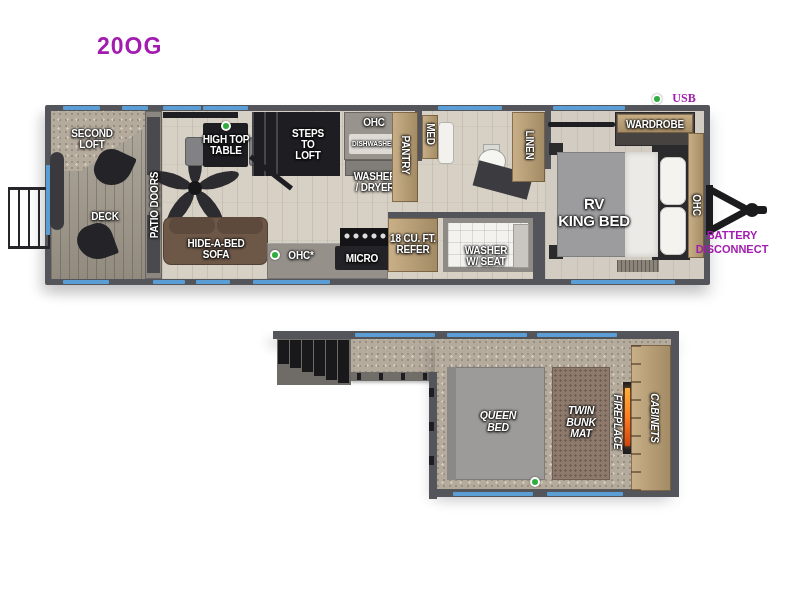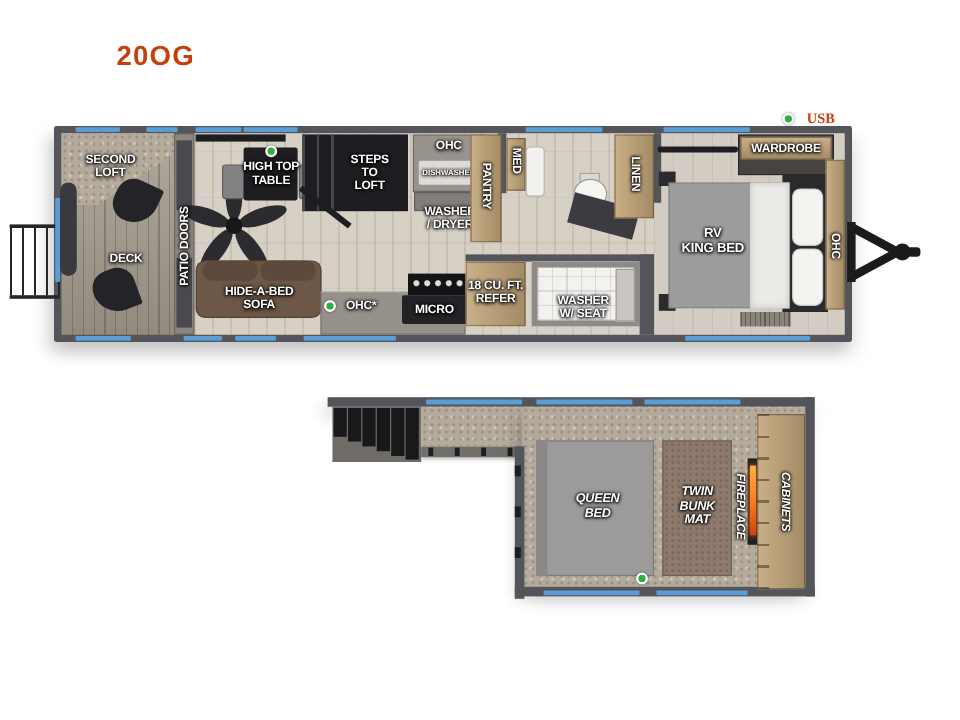--- a/index.html
+++ b/index.html
@@ -21,21 +21,21 @@
         radial-gradient(rgba(235,228,216,.55) 1px,rgba(0,0,0,0) 1.4px);
         background-size:6px 6px,9px 9px;background-position:0 0,3px 4px;}
   .tan{background:linear-gradient(90deg,#c9b088,#a28a64);box-shadow:inset 0 0 0 1px rgba(80,60,35,.55);}
   .tanh{background:linear-gradient(180deg,#c9b088,#a28a64);box-shadow:inset 0 0 0 1px rgba(80,60,35,.55);}
   .blackbox{background:#1e1e22;}
   .lbl{position:absolute;color:#fff;font-weight:700;font-size:10px;line-height:1.1;
        text-align:center;white-space:pre-line;letter-spacing:-.2px;
        text-shadow:0 0 2px #000,0 0 3px #000,0 1px 3px rgba(0,0,0,.95);}
   .lbl.c{transform:translate(-50%,-50%);}
   .lbl.v{white-space:nowrap;}
-  .blk{color:#c2410c;text-shadow:none;font-weight:700;letter-spacing:0;}
+  .blk{color:#a21caf;text-shadow:none;font-weight:700;letter-spacing:0;}
   .dot{position:absolute;width:10px;height:10px;border-radius:50%;background:#2fae3e;
        border:2px solid #fff;box-shadow:0 0 2px rgba(0,0,0,.55);box-sizing:border-box;}
   .chair{position:absolute;background:#242428;border-radius:4px 100% 70% 70%;}
   .shadowed{box-shadow:-6px 8px 12px rgba(0,0,0,.14),4px 10px 14px rgba(0,0,0,.10);}
 </style>
 </head>
 <body>
 
 <div class="canvas">
 
@@ -141,21 +141,21 @@
   <div class="abs" style="left:615px;top:112px;width:80px;height:34px;background:#474340;box-shadow:inset 0 0 0 1px rgba(0,0,0,.4);"></div>
   <div class="abs tanh" style="left:617px;top:114px;width:76px;height:19px;"></div>
   <div class="lbl c" style="left:655px;top:124px;">WARDROBE</div>
   <div class="abs" style="left:652px;top:145px;width:38px;height:115px;background:#2a2a2c;"></div>
   <div class="abs" style="left:549px;top:143px;width:14px;height:12px;background:#2b2b2e;"></div>
   <div class="abs" style="left:549px;top:245px;width:14px;height:14px;background:#2b2b2e;"></div>
   <div class="abs" style="left:557px;top:152px;width:101px;height:105px;background:#9c9c9e;box-shadow:inset 0 0 0 1px rgba(0,0,0,.18);"></div>
   <div class="abs" style="left:625px;top:152px;width:33px;height:105px;background:#eceae6;box-shadow:inset 0 0 6px rgba(0,0,0,.18);"></div>
   <div class="abs" style="left:660px;top:157px;width:24px;height:46px;background:#f4f3f0;border:1px solid #c9c8c4;border-radius:7px;"></div>
   <div class="abs" style="left:660px;top:207px;width:24px;height:46px;background:#f4f3f0;border:1px solid #c9c8c4;border-radius:7px;"></div>
-  <div class="lbl c" style="left:594px;top:201px;font-size:11px;">RV
+  <div class="lbl c" style="left:594px;top:212px;font-size:15px;">RV
 KING BED</div>
   <div class="abs" style="left:617px;top:260px;width:42px;height:12px;background:#8a847b;background-image:repeating-linear-gradient(90deg,rgba(40,35,28,.4) 0 1px,rgba(0,0,0,0) 1px 4px);"></div>
   <div class="abs tan" style="left:688px;top:133px;width:16px;height:125px;"></div>
   <div class="lbl c v" style="left:696px;top:205px;transform:translate(-50%,-50%) rotate(90deg);">OHC</div>
 
   <div class="win" style="left:63px;top:106px;width:37px;height:4px;"></div>
   <div class="win" style="left:122px;top:106px;width:26px;height:4px;"></div>
   <div class="win" style="left:163px;top:106px;width:38px;height:4px;"></div>
   <div class="win" style="left:203px;top:106px;width:45px;height:4px;"></div>
   <div class="win" style="left:438px;top:106px;width:64px;height:4px;"></div>
@@ -174,20 +174,22 @@
 
   <svg class="abs" style="left:704px;top:180px;" width="64" height="60" viewBox="0 0 64 60">
     <g stroke="#1b1b1e" stroke-width="7" stroke-linecap="round">
       <line x1="7" y1="10" x2="44" y2="30"></line>
       <line x1="7" y1="50" x2="44" y2="30"></line>
     </g>
     <rect x="2" y="5" width="7" height="50" fill="#1b1b1e"></rect>
     <circle cx="48" cy="30" r="7" fill="#1b1b1e"></circle>
     <rect x="52" y="26" width="11" height="8" rx="3" fill="#1b1b1e"></rect>
   </svg>
+  <div class="lbl c blk" style="left:732px;top:243px;font-size:11px;line-height:1.25;">BATTERY
+DISCONNECT</div>
 
   <div class="lbl c" style="left:92px;top:139px;">SECOND
 LOFT</div>
   <div class="lbl c" style="left:105px;top:216px;">DECK</div>
   <div class="lbl c v" style="left:154px;top:205px;transform:translate(-50%,-50%) rotate(-90deg);">PATIO DOORS</div>
 
   <div class="abs" style="left:273px;top:330px;width:410px;height:170px;font-style:italic;">
 
     <div class="abs wall shadowed" style="left:0px;top:1px;width:404px;height:8px;"></div>
 

